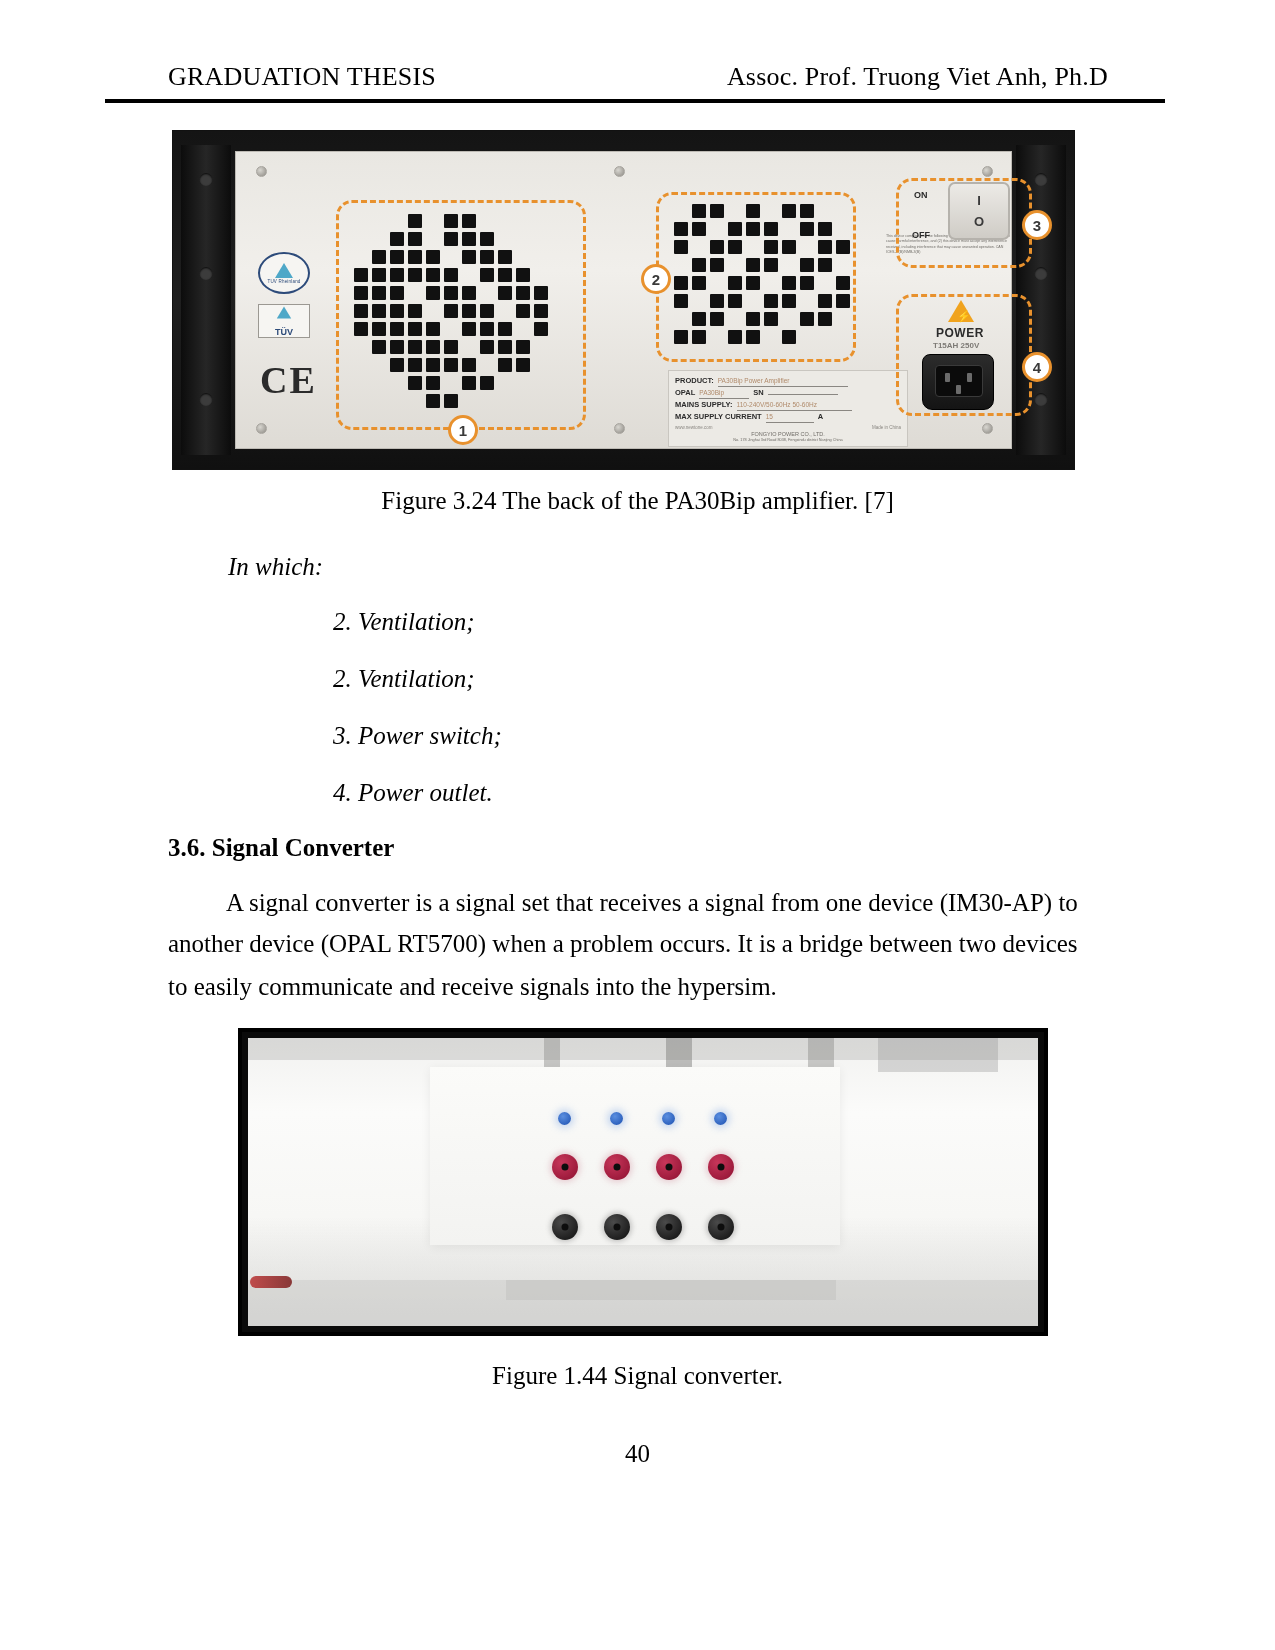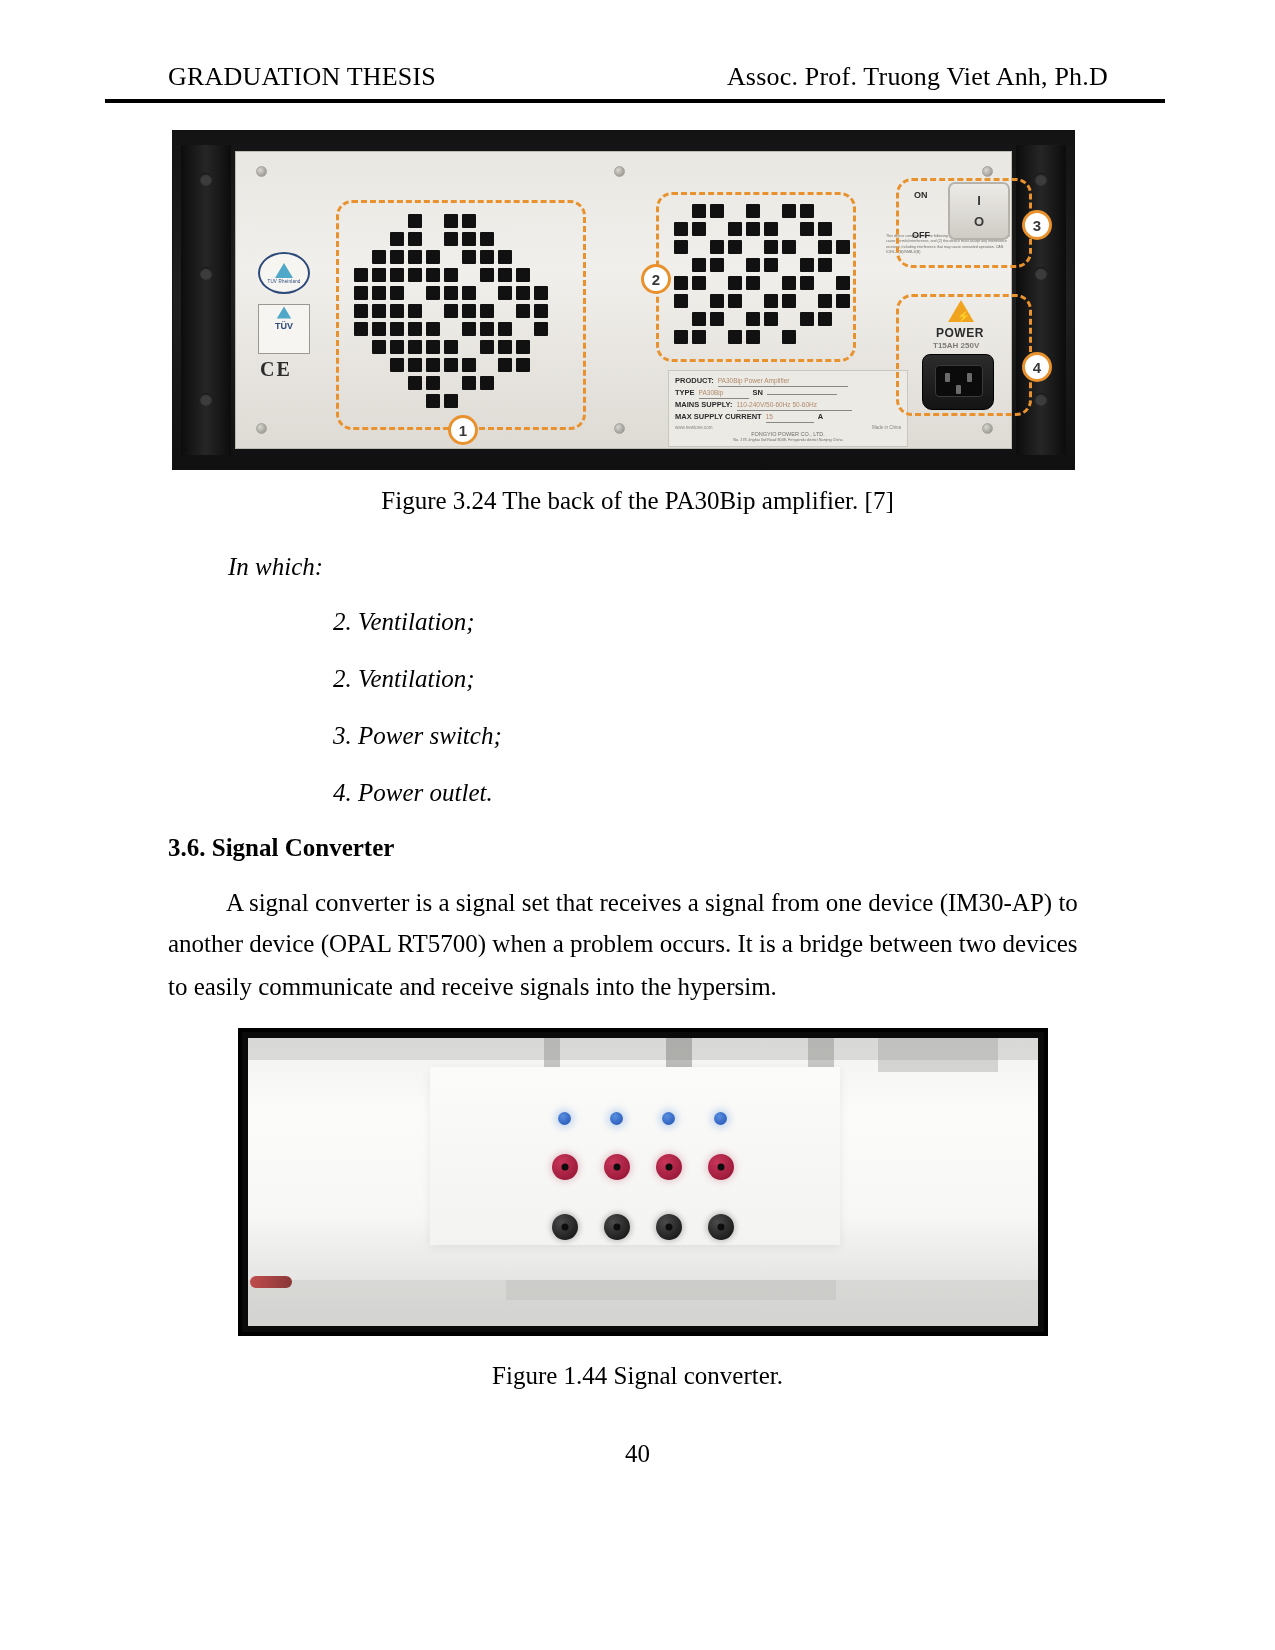--- a/index.html
+++ b/index.html
@@ -86,32 +86,32 @@
   .vent i { display: block; background: #111; border-radius: 1px; }
   .vent i.off { background: transparent; }
 
   
   .cert-oval {
     position: absolute; width: 52px; height: 42px; border-radius: 50%;
     border: 2px solid #2d4b7a; background: #f6f5f2;
     display:flex; flex-direction: column; align-items:center; justify-content:center;
   }
   .cert-sq {
-    position: absolute; width: 52px; height: 50px;
+    position: absolute; width: 52px; height: 34px;
     border: 1px solid #9b9892; background: #f6f5f2;
-    display:flex; flex-direction: column; align-items:center; justify-content:flex-start;
+    display:flex; flex-direction: column; align-items:center; justify-content:space-between;
   }
   .tri { width: 0; height: 0; border-left: 9px solid transparent;
          border-right: 9px solid transparent; border-bottom: 15px solid #4fa8c8; }
   .cert-txt { font-family:"Liberation Sans",sans-serif; font-size: 4.5px;
               color:#2d4b7a; letter-spacing:.2px; margin-top:1px; }
   .tuv-txt { font-family:"Liberation Sans",sans-serif; font-size: 9px; font-weight:bold;
              color:#2d4b7a; margin-top:1px;}
   .ce-mark { position: absolute; font-family:"Liberation Serif",serif;
-             font-size: 20px; font-weight: bold; color:#2b2b2b; letter-spacing:2px; }
+             font-size: 38px; font-weight: bold; color:#2b2b2b; letter-spacing:2px; }
 
   
   .spec-label {
     position: absolute;
     background: #eceae5;
     border: 1px solid #c9c6c0;
     padding: 4px 6px;
     font-family: "Liberation Sans", sans-serif;
     color: #2b2b2b;
   }
@@ -477,21 +477,21 @@
           <i class="off"></i>
           <i class="off"></i>
       </div>
 
       <div class="spec-label" style="left:432px;top:218px;width:240px;">
         <div class="spec-row">
           <span>PRODUCT:</span>
           <span class="spec-val" style="min-width:130px">PA30Bip Power Amplifier</span>
         </div>
         <div class="spec-row">
-          <span>TYPE</span>
+          <span>OPAL</span>
           <span class="spec-val" style="min-width:50px">PA30Bip</span>
           <span>SN</span>
           <span class="spec-val" style="min-width:70px"></span>
         </div>
         <div class="spec-row">
           <span>MAINS SUPPLY:</span>
           <span class="spec-val" style="min-width:115px">110-240V/50-60Hz  50-60Hz</span>
         </div>
         <div class="spec-row">
           <span>MAX SUPPLY CURRENT</span>

